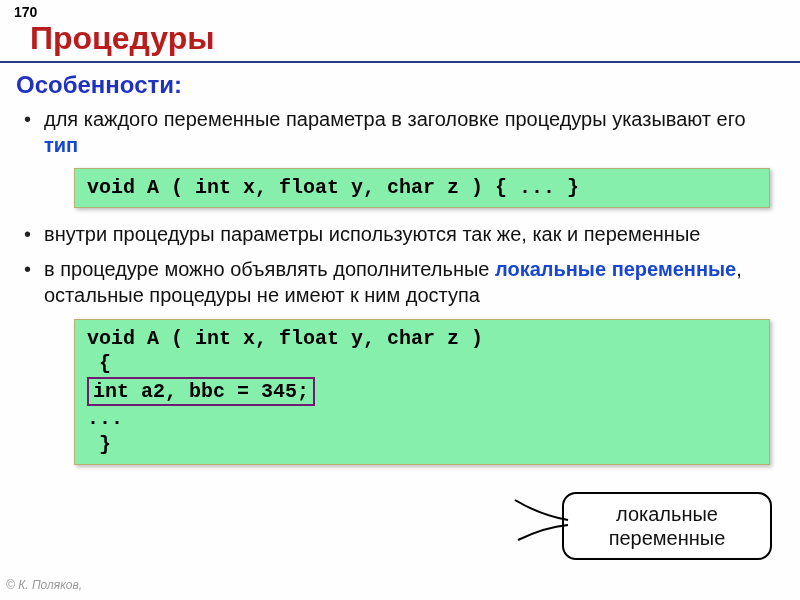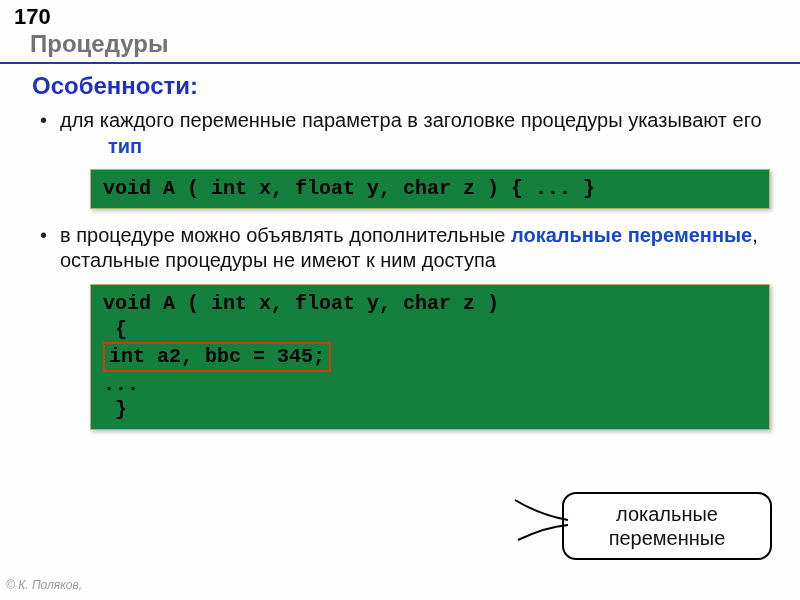--- a/index.html
+++ b/index.html
@@ -9,62 +9,62 @@
     background: #fefefe;
     position: relative;
     overflow: hidden;
   }
   .slide-header {
     display: flex; justify-content: space-between;
     padding: 4px 14px 0 14px;
     color: #808080;
     font-size: 14px;
   }
-  .page-num { font-weight: bold; color: #000; font-size: 22px; text-align: center; }
+  .page-num { font-weight: bold; color: #000; font-size: 14px; text-align: center; }
   .title {
-    font-size: 24px; font-weight: bold; color: #737373;
+    font-size: 32px; font-weight: bold; color: #b91c1c;
     padding: 0 30px 2px 30px;
   }
   .hr {
     height: 2px; background: #2a3a8a;
     margin: 2px 0 8px 0;
   }
-  .content { padding: 0 20px 0 32px; }
+  .content { padding: 0 20px 0 16px; }
   .subtitle {
     font-size: 24px; font-weight: bold; color: #2030c0;
     margin-bottom: 8px;
   }
   ul.bullets {
     list-style: none;
     padding-left: 28px;
     font-size: 20px; color: #111;
     line-height: 1.28;
   }
   ul.bullets > li { position: relative; margin-bottom: 10px; }
   ul.bullets > li::before {
     content: "•"; position: absolute; left: -20px; top: 0;
     color: #222; font-size: 20px;
   }
-  .kw-type { color: #1846d2; font-weight: bold; margin-left: 48px; }
+  .kw-type { color: #1846d2; font-weight: bold; }
   .kw-local { color: #1846d2; font-weight: bold; }
   .codebox {
-    background: #15803d;
+    background: #86efac;
     border: 1px solid #b8b070;
     box-shadow: 2px 2px 4px rgba(0,0,0,0.25);
     font-family: "Courier New", monospace;
     font-weight: bold;
     font-size: 20px;
     color: #000;
     padding: 6px 12px;
     margin: 10px 10px 14px 30px;
     white-space: pre;
     position: relative;
   }
   .codebox.small { margin-left: 30px; }
-  .boxed { border: 2px solid #c2410c; padding: 0 4px; display: inline-block; }
+  .boxed { border: 2px solid #701a75; padding: 0 4px; display: inline-block; }
   .callout {
     position: absolute;
     right: 28px; bottom: 40px;
     width: 210px; height: 68px;
     border: 2px solid #000; border-radius: 14px;
     background: #fff;
     display: flex; align-items: center; justify-content: center;
     text-align: center;
     font-size: 20px; color: #111;
     line-height: 1.2;
@@ -89,20 +89,23 @@
 
 <div class="content">
   <div class="subtitle">Особенности:</div>
 
   <ul class="bullets">
     <li>
       <span>для каждого переменные параметра в заголовке процедуры указывают его </span><span class="kw-type">тип</span>
       <div class="codebox small">void A ( int x, float y, char z ) { ... }</div>
     </li>
     <li>
+      <span>внутри процедуры параметры используются так же, как и переменные</span>
+    </li>
+    <li>
       <span>в процедуре можно объявлять дополнительные </span><span class="kw-local">локальные переменные</span><span>, остальные процедуры не имеют к ним доступа</span>
       <div class="codebox"><span>void A ( int x, float y, char z )</span>
 <span> {</span>
 <span class="boxed">int a2, bbc = 345;</span>
 <span>...</span>
 <span> }</span></div>
     </li>
   </ul>
 </div>
 

